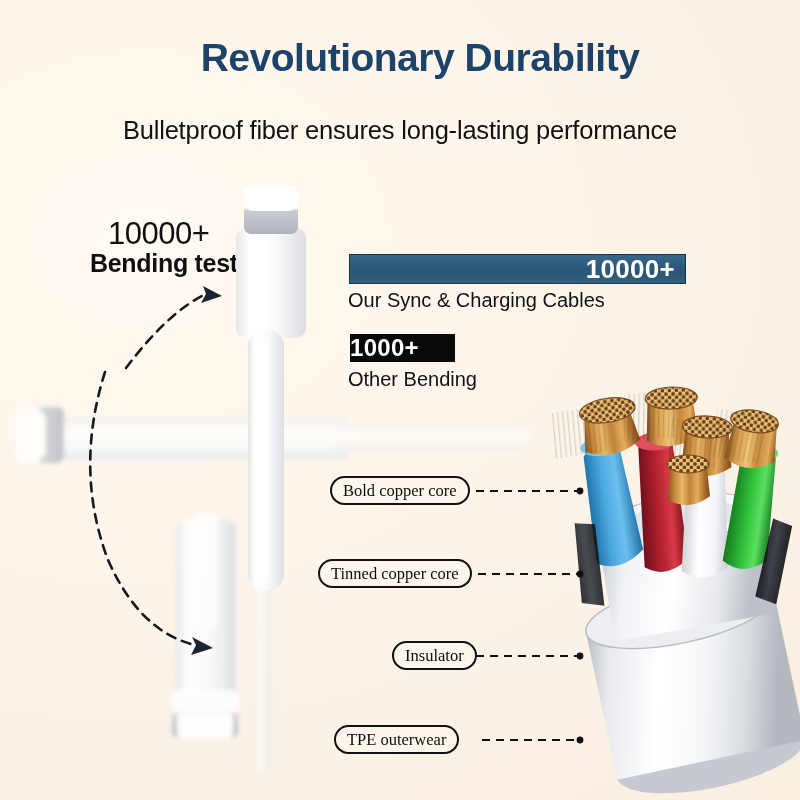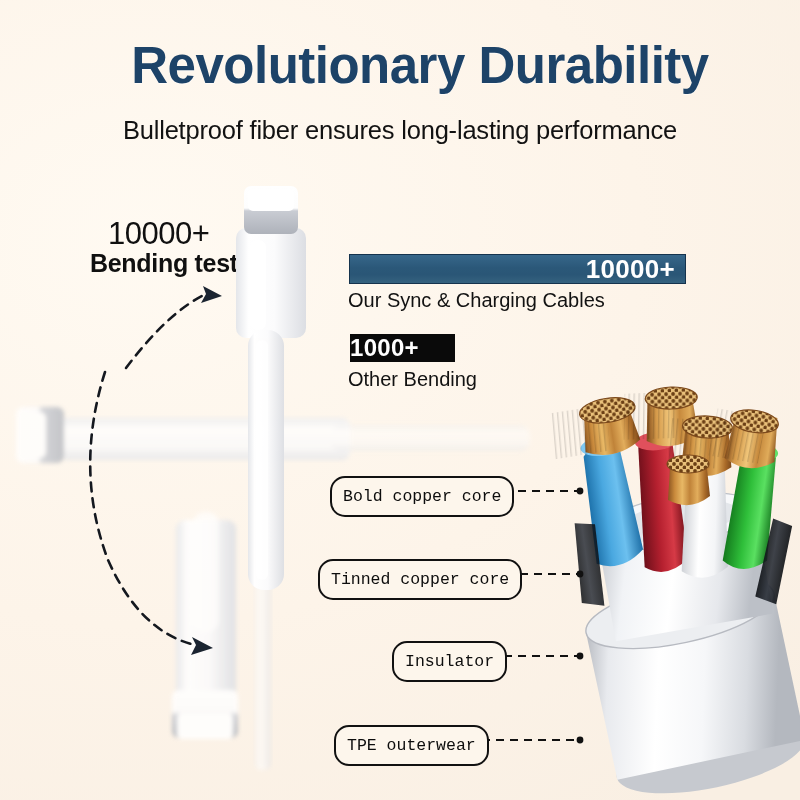--- a/index.html
+++ b/index.html
@@ -15,21 +15,21 @@
     width:800px; height:800px;
     background:
       radial-gradient(ellipse 900px 700px at 18% 30%, #fffaf2 0%, #fdf4e9 55%, #f9efe3 100%);
     overflow:hidden;
   }
 
   
   .hdr-title {
     position:absolute; left:0; top:36px; width:800px;
     text-align:center;
-    font-size:51px; font-weight:bold;
+    font-size:39px; font-weight:bold;
     color:#1d4368;
     letter-spacing:-0.5px;
     text-shadow:0 1px 0 rgba(255,255,255,.6);
     padding-left:40px;
   }
   .hdr-sub {
     position:absolute; left:0; top:104px; width:800px;
     text-align:center;
     font-size:25.5px; font-weight:400;
     color:#121212;
@@ -80,27 +80,27 @@
   }
   .bt-lbl {
     position:absolute; left:90px; top:249px;
     font-size:25px; color:#101010; font-weight:600;
     letter-spacing:-0.3px;
   }
 
   
   .callout {
     position:absolute;
-    height:41px;
+    height:29px;
     border:2px solid #111;
     border-radius:15px;
     background:#fdf6ec;
     display:flex; align-items:center; justify-content:center;
     padding:0 11px;
-    font-family:Liberation Mono, monospace;
+    font-family:Liberation Serif, serif;
     font-size:16.5px;
     color:#0d0d0d;
     white-space:nowrap;
     z-index:6;
   }
   #co0 { left:330px; top:476px; }
   #co1 { left:318px; top:559px; }
   #co2 { left:392px; top:641px; }
   #co3 { left:334px; top:725px; }
 

